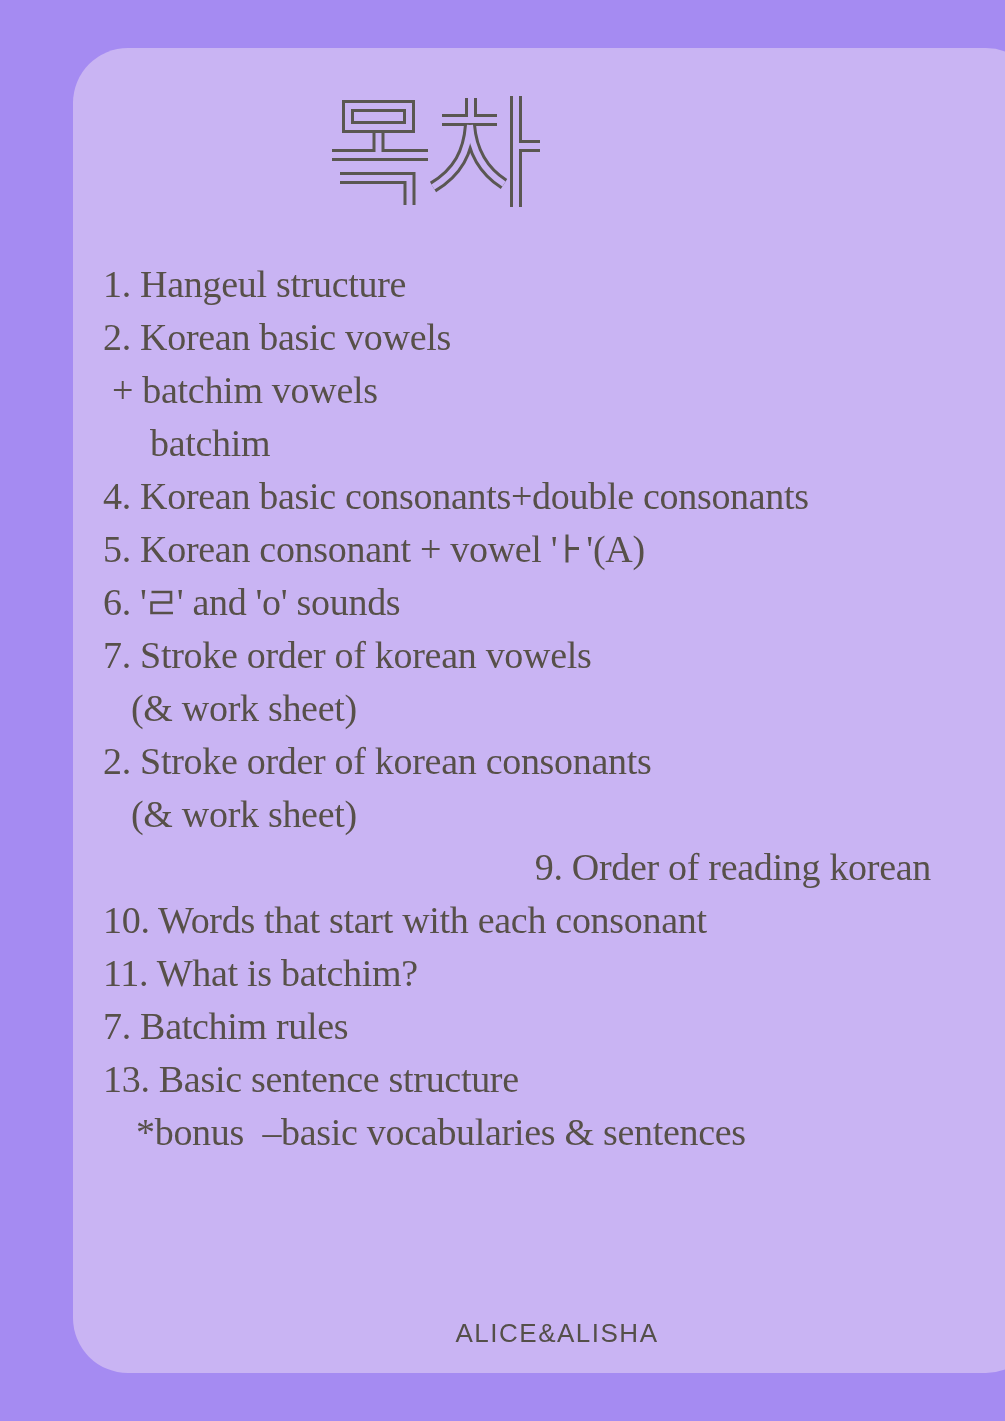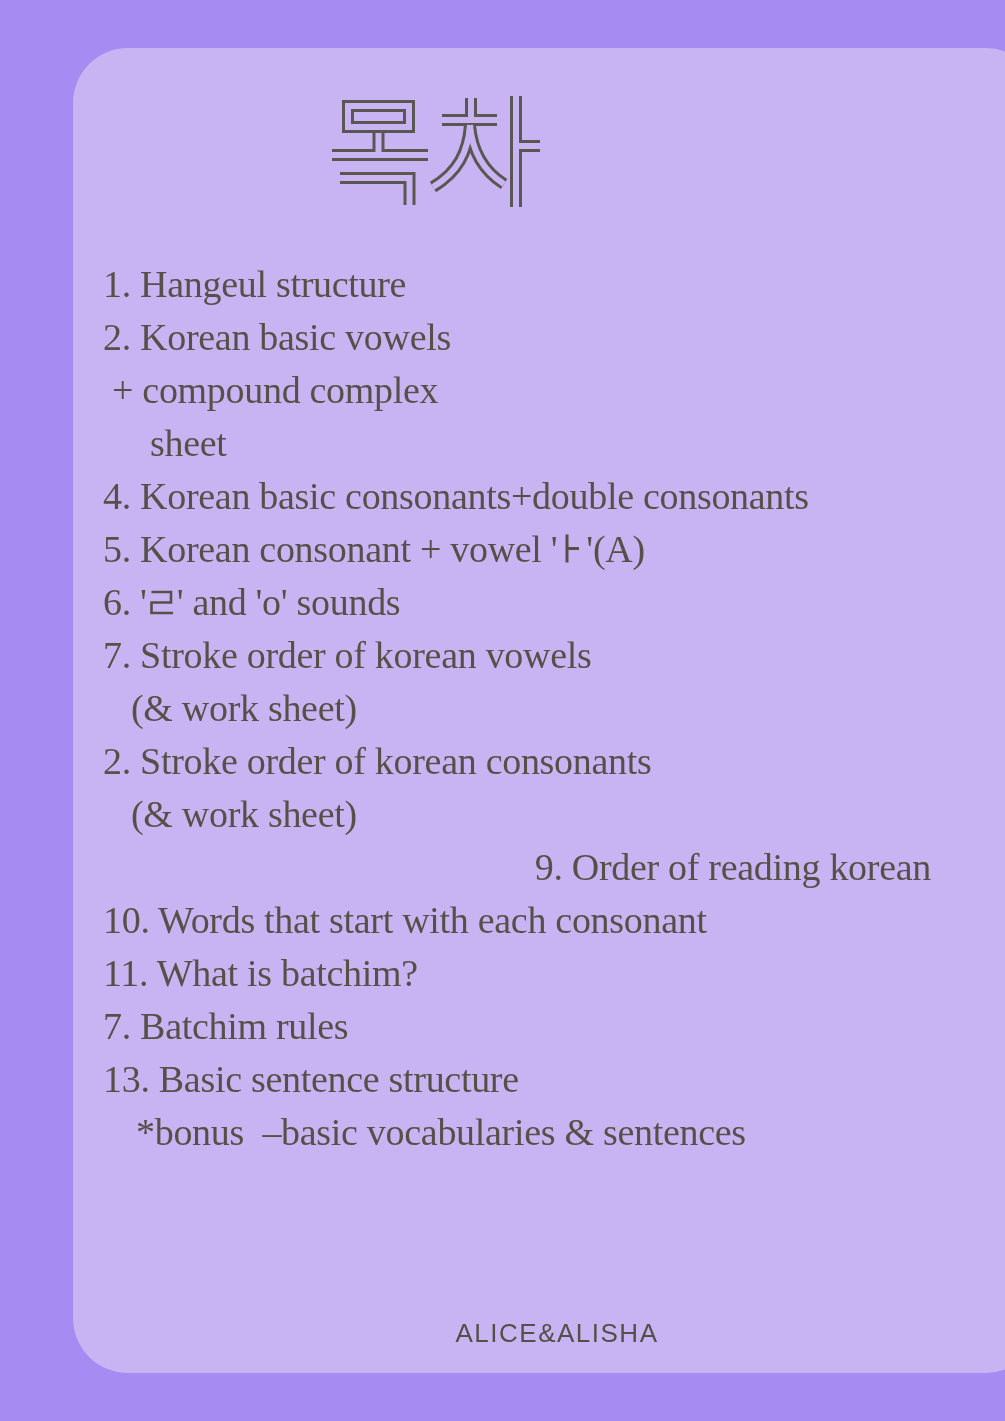--- a/index.html
+++ b/index.html
@@ -86,22 +86,22 @@
         <path d="M196 54 H220"></path>
       </g>
     </defs>
     <use href="#title-strokes" class="title-pass-dark"></use>
     <use href="#title-strokes" class="title-pass-light"></use>
   </svg>
 
   <div class="toc">
       <div class="line" style="padding-left: 0px;"><span>1. Hangeul structure</span></div>
       <div class="line" style="padding-left: 0px;"><span>2. Korean basic vowels</span></div>
-      <div class="line" style="padding-left: 9px;"><span>+ compound complex</span></div>
-      <div class="line" style="padding-left: 47px;"><span>sheet</span></div>
+      <div class="line" style="padding-left: 9px;"><span>+ batchim vowels</span></div>
+      <div class="line" style="padding-left: 47px;"><span>batchim</span></div>
       <div class="line" style="padding-left: 0px;"><span>4. Korean basic consonants+double consonants</span></div>
       <div class="line" style="padding-left: 0px;"><span>5. Korean consonant + vowel '</span><span class="jamo jamo-a-wrap"><svg width="19" height="31" viewBox="0 0 19 31" aria-hidden="true">
             <path d="M5 1.5 V29.5 M5 15.5 H17" fill="none" stroke="currentColor" stroke-width="3"></path>
           </svg></span><span>'(A)</span></div>
       <div class="line" style="padding-left: 0px;"><span>6. '</span><span class="jamo jamo-r-wrap"><svg width="26" height="25" viewBox="0 0 26 25" aria-hidden="true">
             <path d="M2.5 2 H22 V12.5 H2.5 V23 H24" fill="none" stroke="currentColor" stroke-width="2.6"></path>
           </svg></span><span>' and 'o' sounds</span></div>
       <div class="line" style="padding-left: 0px;"><span>7. Stroke order of korean vowels</span></div>
       <div class="line" style="padding-left: 28px;"><span>(&amp; work sheet)</span></div>
       <div class="line" style="padding-left: 0px;"><span>2. Stroke order of korean consonants</span></div>

